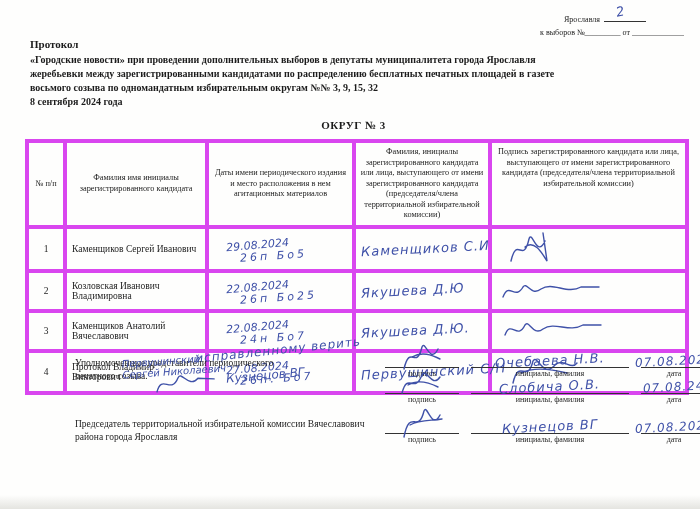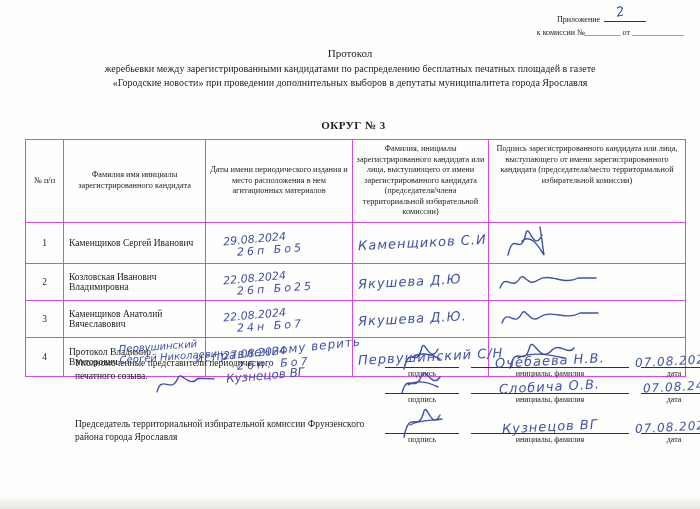--- a/index.html
+++ b/index.html
@@ -15,32 +15,32 @@
   .appendix { position: absolute; top: 12px; right: 16px; width: 230px;
     font-size: 8px; text-align: right; line-height: 13px; }
   .appendix .l1 { padding-right: 38px; }
   .appendix .fill-line { display: inline-block; width: 42px; border-bottom: 1px solid #333;
     margin-left: 4px; position: relative; height: 10px; }
   .hw { color: #3f51a8; font-style: italic; font-family: "DejaVu Sans", sans-serif; }
   .appendix .hw-num { position: absolute; left: 12px; top: -7px; font-size: 13px;
     transform: rotate(-12deg); display: inline-block; }
 
   
-  .title-block { position: absolute; top: 47px; left: 30px; width: 640px;
-    text-align: center; font-weight: normal; }
+  .title-block { position: absolute; top: 38px; left: 30px; width: 640px;
+    text-align: left; font-weight: bold; }
   .title-block .t1 { font-size: 11px; margin-bottom: 3px; }
   .title-block .t2 { font-size: 10px; line-height: 14px; }
   .title-block .t-date { font-size: 10px; margin-top: 1px; }
   .district { position: absolute; top: 119px; left: 0; width: 700px; text-align: center;
     font-weight: bold; font-size: 11px; letter-spacing: .5px; padding-left: 7px; }
 
   
   .tbl-wrap { position: absolute; top: 139px; left: 25px; }
   table { border-collapse: collapse; table-layout: fixed; width: 660px; }
-  td, th { border: 1px solid #d946ef; vertical-align: middle; overflow: visible; }
+  td, th { border: 4px solid #d946ef; vertical-align: middle; overflow: visible; }
   th { font-weight: normal; font-size: 8.3px; line-height: 10.5px; text-align: center;
     padding: 4px 3px; height: 78px; vertical-align: top; }
   th.v-center { vertical-align: middle; }
   td { font-size: 9.5px; padding: 2px 5px; position: relative; }
   td.num { text-align: center; }
   .c1 { width: 38px; } .c2 { width: 142px; } .c3 { width: 147px; }
   .c4 { width: 136px; } .c5 { width: 197px; }
   tr.r1 td { height: 29px; } tr.r2 td { height: 34px; }
   tr.r3 td { height: 30px; } tr.r4 td { height: 33px; }
 
@@ -78,48 +78,50 @@
   .sig-line .hw-val.sm { font-size: 12px; }
   .sig-line svg { margin-bottom: -6px; }
 </style>
 </head>
 <body>
 
 <div class="page">
 
   <div class="appendix">
     <div class="l1">
-      <span>Приложение</span><span class="fill-line"><span class="hw hw-num">2</span></span>
-    </div>
-    <div class="l2">к комиссии №_________ от _____________</div>
+      <span>Ярославля</span><span class="fill-line"><span class="hw hw-num">2</span></span>
+    </div>
+    <div class="l2">к выборов №_________ от _____________</div>
   </div>
 
   <div class="title-block">
     <div class="t1">Протокол</div>
+    <div class="t2">«Городские новости» при проведении дополнительных выборов в депутаты муниципалитета города Ярославля</div>
     <div class="t2">жеребьевки между зарегистрированными кандидатами по распределению бесплатных печатных площадей в газете</div>
-    <div class="t2">«Городские новости» при проведении дополнительных выборов в депутаты муниципалитета города Ярославля</div>
+    <div class="t2">восьмого созыва по одномандатным избирательным округам №№ 3, 9, 15, 32</div>
+    <div class="t-date">8 сентября 2024 года</div>
   </div>
   <div class="district">ОКРУГ № 3</div>
 
   <div class="tbl-wrap">
     <table>
       <colgroup>
         <col class="c1">
           <col class="c2">
           <col class="c3">
           <col class="c4">
           <col class="c5">
       </colgroup>
       <tbody>
           <tr>
         <th class="v-center">№ п/п</th>
         <th class="v-center">Фамилия имя инициалы зарегистрированного кандидата</th>
         <th class="v-center">Даты имени периодического издания и место расположения в нем агитационных материалов</th>
         <th>Фамилия, инициалы зарегистрированного кандидата или лица, выступающего от имени зарегистрированного кандидата (председателя/члена территориальной избирательной комиссии)</th>
-        <th>Подпись зарегистрированного кандидата или лица, выступающего от имени зарегистрированного кандидата (председателя/место территориальной избирательной комиссии)</th>
+        <th>Подпись зарегистрированного кандидата или лица, выступающего от имени зарегистрированного кандидата (председателя/члена территориальной избирательной комиссии)</th>
       </tr>
 
       <tr class="r1">
         <td class="num">1</td>
         <td>Каменщиков Сергей Иванович</td>
         <td>
           <span class="hw hw-date d1">29.08.2024</span>
           <span class="hw hw-date d2">26п  Бо5</span>
         </td>
         <td>
@@ -196,21 +198,21 @@
     <span class="hw n1">исправленному верить</span>
     <div class="n2">
       <svg class="sig-svg" width="70" height="26" viewBox="0 0 70 26">
           <path d="M6 20 C12 2, 20 24, 28 8 C32 0, 38 20, 48 10 L64 12"></path>
         </svg>
       <span class="hw">Кузнецов ВГ</span>
     </div>
   </div>
 
   <div class="label-reps">Уполномоченные представители периодического печатного созыва.</div>
-  <div class="label-chair">Председатель территориальной избирательной комиссии Фрунзенского района города Ярославля</div>
+  <div class="label-chair">Председатель территориальной избирательной комиссии Вячеславович района города Ярославля</div>
 
   <div class="sig-row" style="left:385px; top:340px;">
     <div class="sig-cell w-sig">
       <div class="sig-line">
         <svg class="sig-svg" width="56" height="34" viewBox="0 0 56 34">
             <path d="M10 30 C16 4, 22 32, 28 8 C31 0, 36 26, 44 10 M18 18 C28 12, 38 16, 46 20"></path>
           </svg>
       </div>
       <div class="sig-caption">подпись</div>
     </div>

